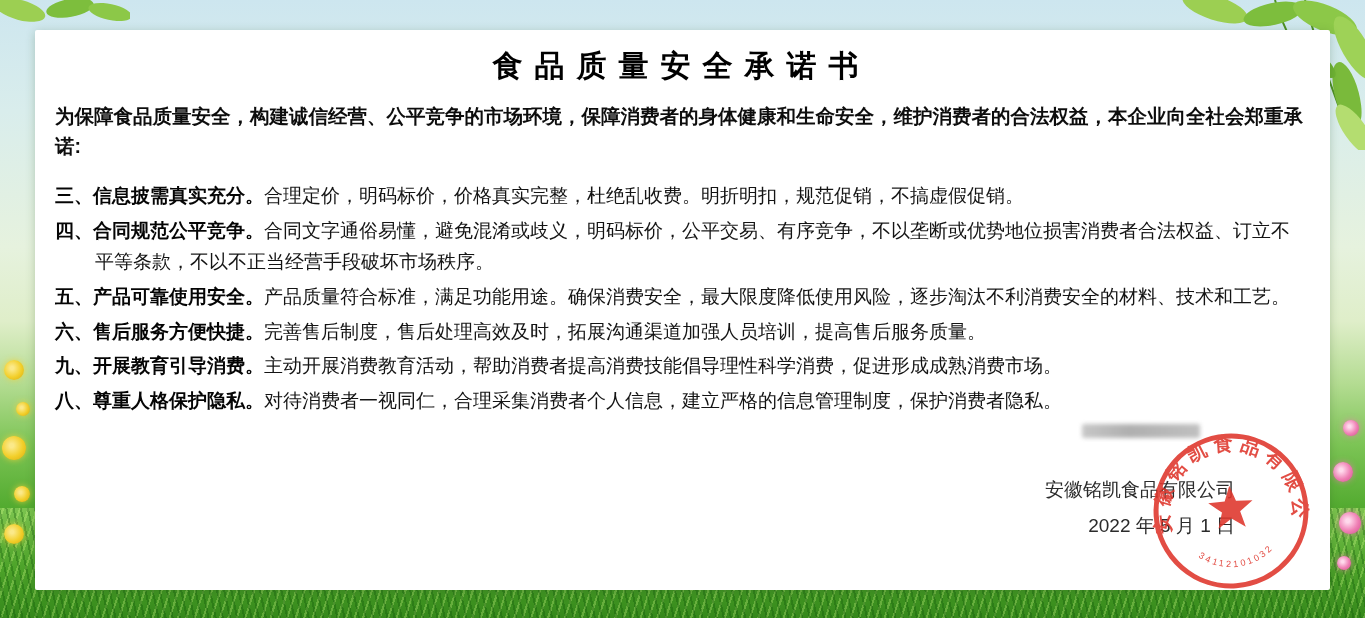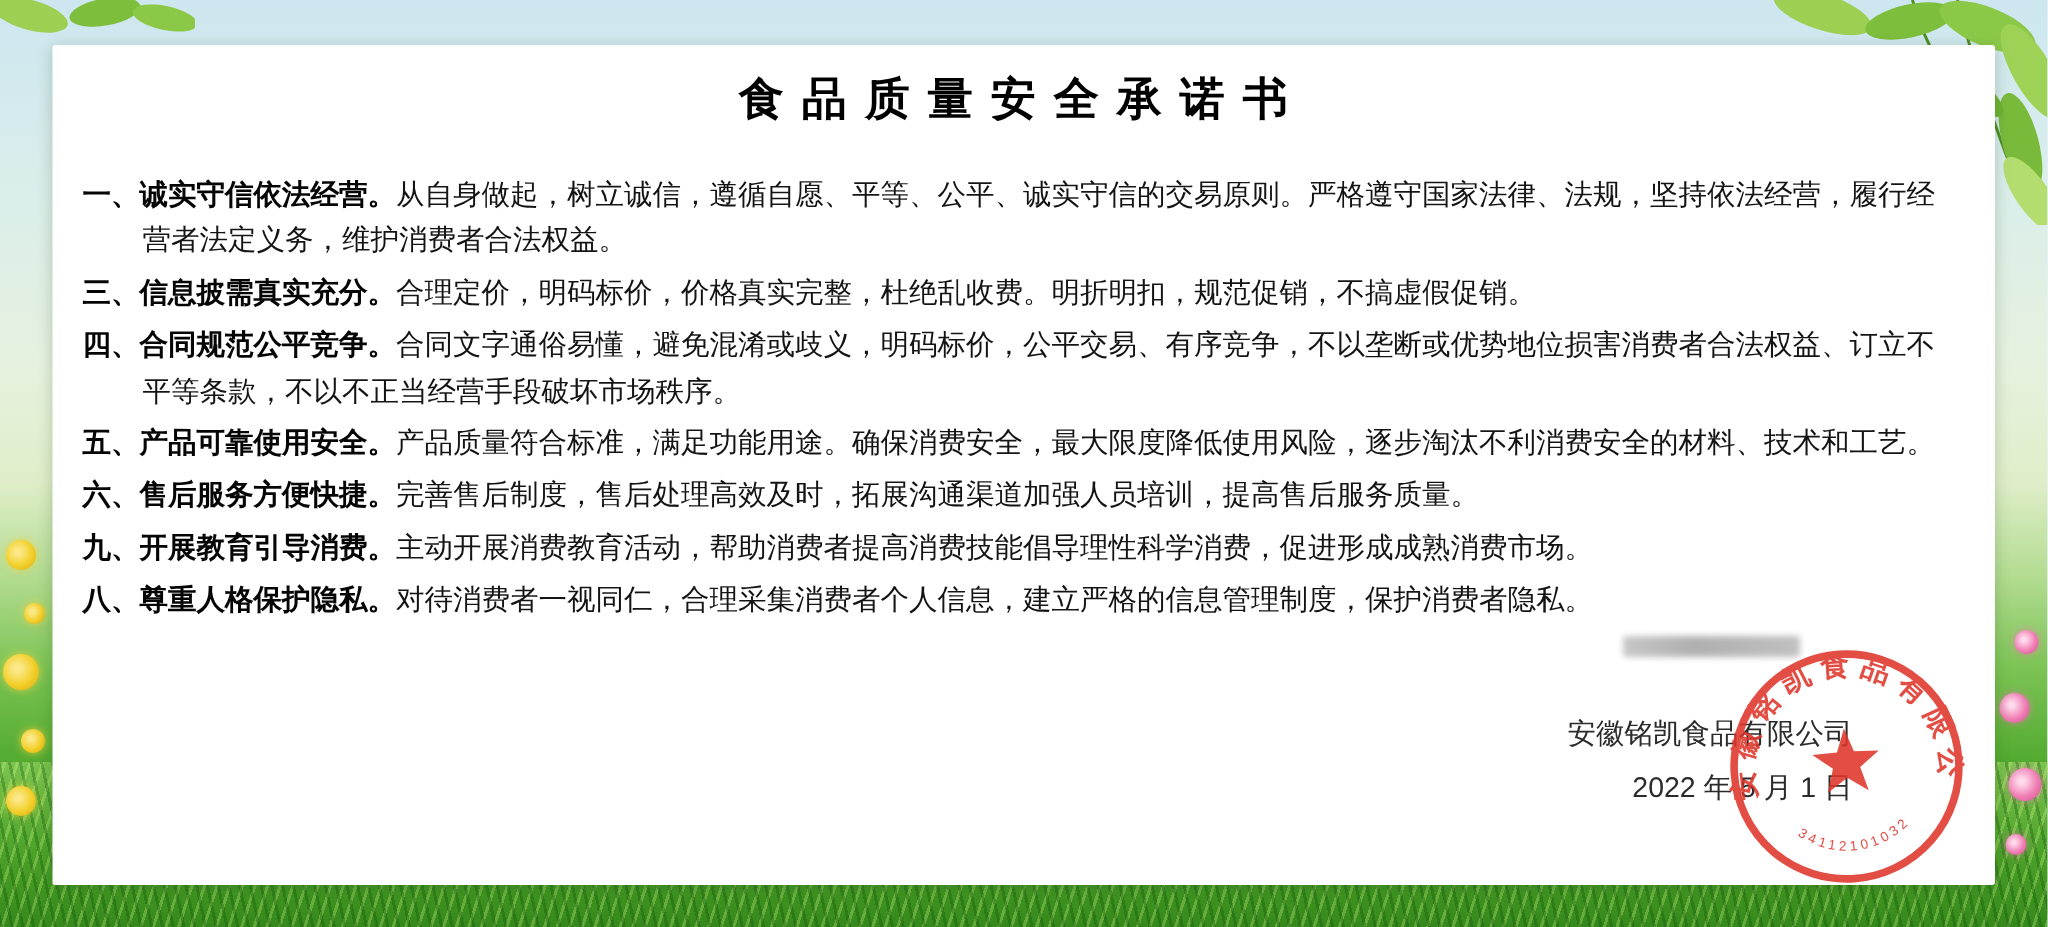--- a/index.html
+++ b/index.html
@@ -29,21 +29,21 @@
   .flower.pink{background:radial-gradient(circle at 40% 40%, #ffd9ec 10%, #ef7fb4 55%, #cf4b8c 100%);box-shadow:0 0 6px rgba(240,120,180,.7);}
   
   .card{
     position:absolute;left:35px;right:35px;top:30px;bottom:28px;
     background:#ffffff;border-radius:2px;
     box-shadow:0 2px 10px rgba(40,80,30,.25);
     padding:14px 22px 10px 20px;box-sizing:border-box;
     color:#161616;
   }
   .title{
-    margin:2px 0 29px 0;text-align:center;
+    margin:2px 0 14px 0;text-align:center;
     font-size:30px;font-weight:bold;letter-spacing:12px;color:#000;
   }
   .intro{
     margin:0 0 20px 0;font-size:19.5px;font-weight:bold;line-height:1.55;color:#0d0d0d;
   }
   .items{font-size:19px;line-height:1.6;}
   .item{
     margin:4.5px 0;padding-left:40px;text-indent:-40px;color:#141414;
   }
   .item .b{font-weight:bold;color:#050505;}
@@ -100,23 +100,23 @@
 
   <div class="flower pink" style="right:6px;top:420px;width:16px;height:16px;"></div>
   <div class="flower pink" style="right:12px;top:462px;width:20px;height:20px;"></div>
   <div class="flower pink" style="right:4px;top:512px;width:22px;height:22px;"></div>
   <div class="flower pink" style="right:14px;top:556px;width:14px;height:14px;"></div>
 
   <div class="card">
 
     <h1 class="title">食品质量安全承诺书</h1>
 
+    <p class="intro">为保障食品质量安全，构建诚信经营、公平竞争的市场环境，保障消费者的身体健康和生命安全，维护消费者的合法权益，本企业向全社会郑重承诺:</p>
 
     <div class="items">
-      <p class="item"><span class="b">一、</span><span class="b">诚实守信依法经营。</span><span>从自身做起，树立诚信，遵循自愿、平等、公平、诚实守信的交易原则。严格遵守国家法律、法规，坚持依法经营，履行经营者法定义务，维护消费者合法权益。</span></p>
       <p class="item"><span class="b">三、</span><span class="b">信息披需真实充分。</span><span>合理定价，明码标价，价格真实完整，杜绝乱收费。明折明扣，规范促销，不搞虚假促销。</span></p>
       <p class="item"><span class="b">四、</span><span class="b">合同规范公平竞争。</span><span>合同文字通俗易懂，避免混淆或歧义，明码标价，公平交易、有序竞争，不以垄断或优势地位损害消费者合法权益、订立不平等条款，不以不正当经营手段破坏市场秩序。</span></p>
       <p class="item"><span class="b">五、</span><span class="b">产品可靠使用安全。</span><span>产品质量符合标准，满足功能用途。确保消费安全，最大限度降低使用风险，逐步淘汰不利消费安全的材料、技术和工艺。</span></p>
       <p class="item"><span class="b">六、</span><span class="b">售后服务方便快捷。</span><span>完善售后制度，售后处理高效及时，拓展沟通渠道加强人员培训，提高售后服务质量。</span></p>
       <p class="item"><span class="b">九、</span><span class="b">开展教育引导消费。</span><span>主动开展消费教育活动，帮助消费者提高消费技能倡导理性科学消费，促进形成成熟消费市场。</span></p>
       <p class="item"><span class="b">八、</span><span class="b">尊重人格保护隐私。</span><span>对待消费者一视同仁，合理采集消费者个人信息，建立严格的信息管理制度，保护消费者隐私。</span></p>
       <p class="item"></p>
     </div>
 
     <div class="watermark-smudge"></div>

